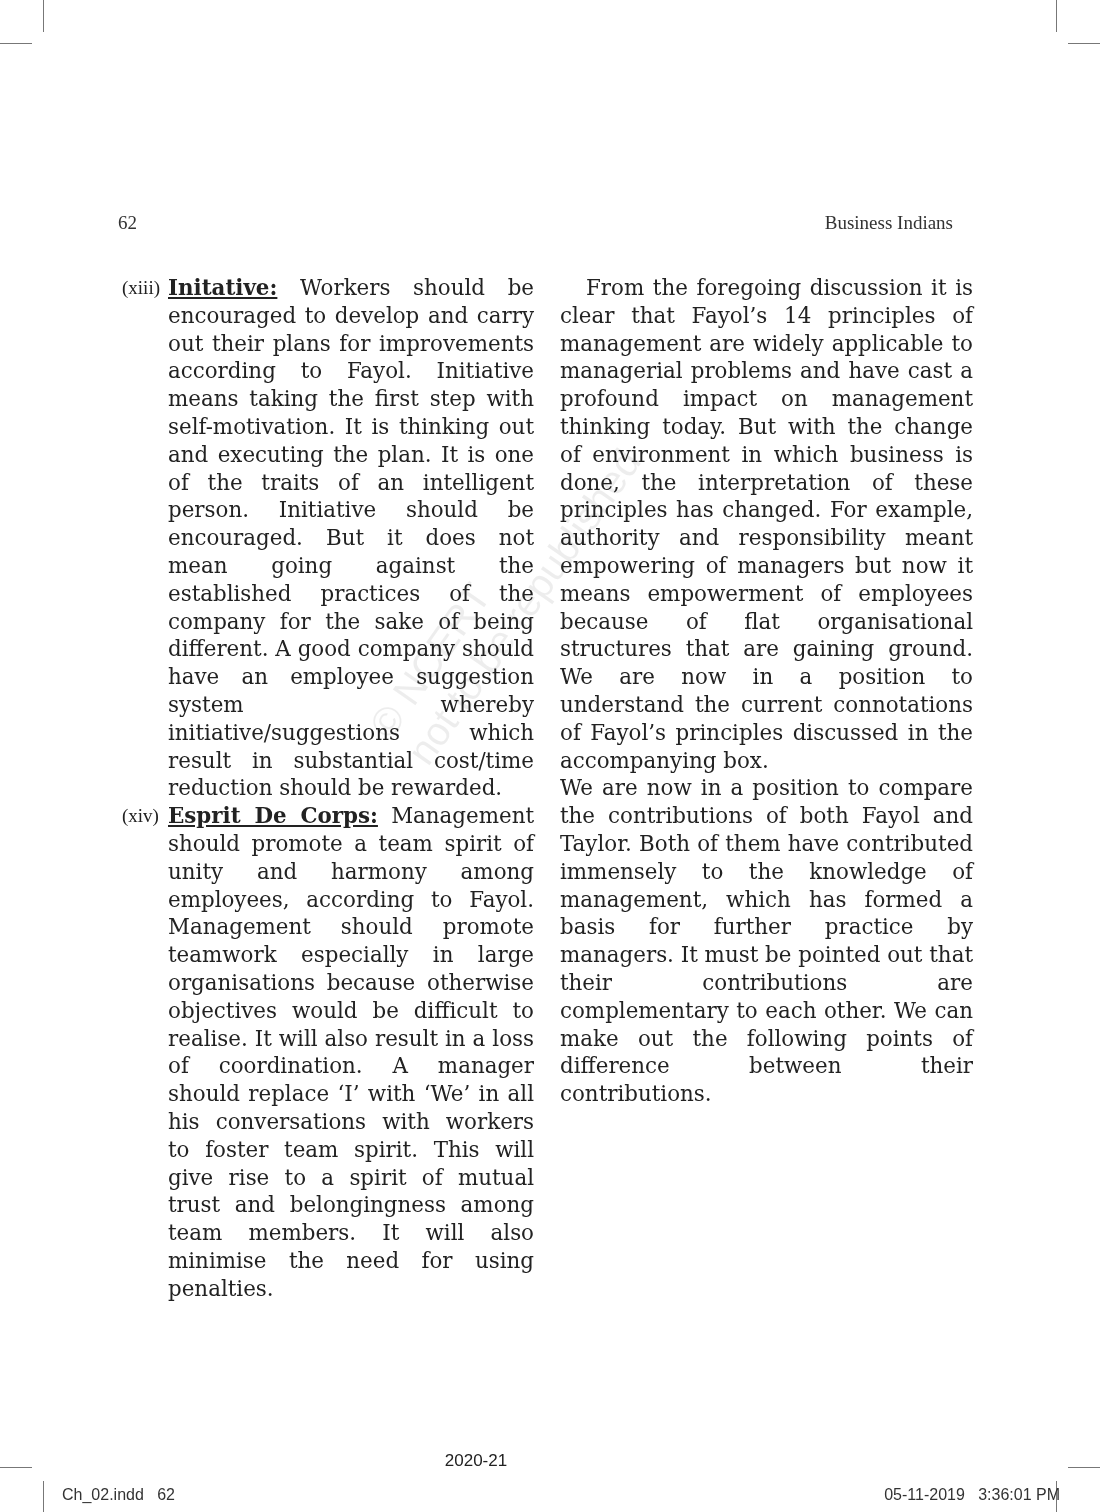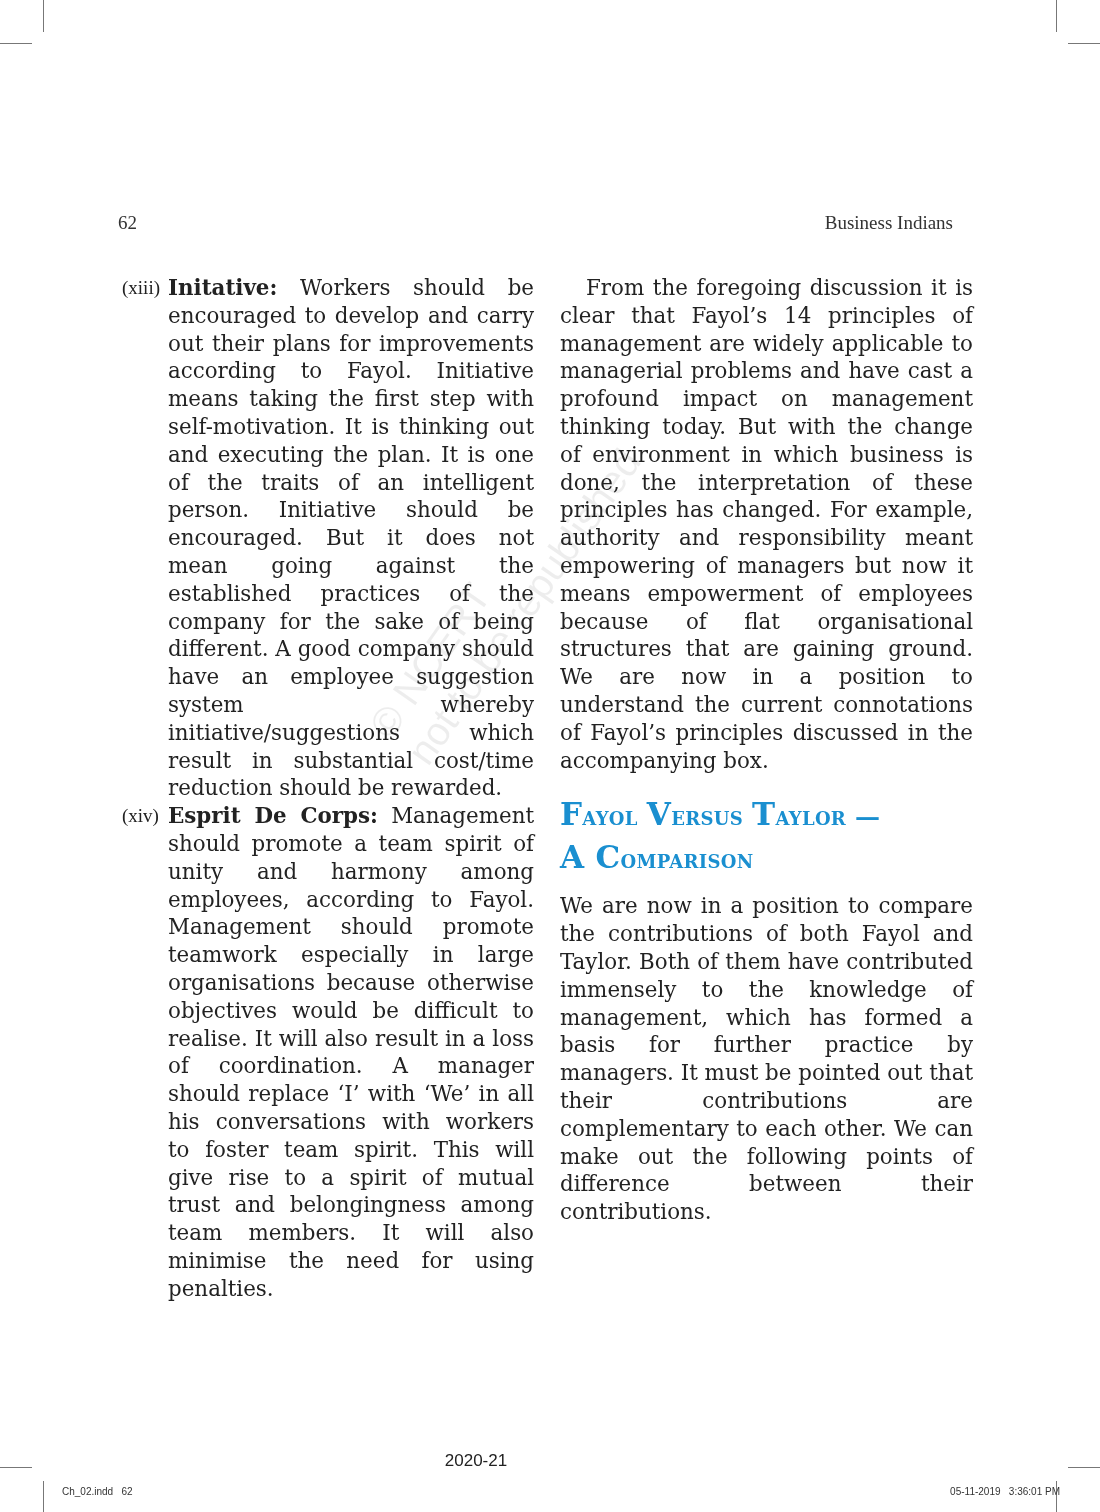--- a/index.html
+++ b/index.html
@@ -6,26 +6,26 @@
   body { width:1100px; height:1512px; position:relative; overflow:hidden; font-family:"DejaVu Serif", serif; color:#222; }
   .crop { position:absolute; background:#777; }
   .hdr { position:absolute; top:212px; font-family:"Liberation Serif", serif; font-size:19px; color:#333; }
   .col { position:absolute; top:274px; font-size:21.4px; line-height:27.8px; text-align:justify; }
   .col p { margin:0; }
   .left { left:104px; width:412px;margin-left:18px; }
   .right { left:560px; width:413px; }
   .item { position:relative; padding-left:46px; }
   .num { position:absolute; left:0; top:0; font-family:"Liberation Serif", serif; font-size:19px; }
   .item-xiii .num { }
-  .kw { font-weight:bold; }
+  .kw { font-weight:bold;text-decoration:underline; }
   .indent { text-indent:26px; }
   .h2 { color:#1a8fd0; font-weight:bold; font-size:25px; line-height:40px; margin:20px 0 12px 0 !important; font-variant:small-caps; text-align:left; letter-spacing:0.3px; }
   .h2 .big { font-size:31px; }
   .footer-year { position:absolute; top:1451px; left:0; width:952px; text-align:center; font-family:"Liberation Sans", sans-serif; font-size:17px; color:#222; }
-  .slug { position:absolute; top:1486px; font-family:"Liberation Sans", sans-serif; font-size:10px; color:#333; }
+  .slug { position:absolute; top:1486px; font-family:"Liberation Sans", sans-serif; font-size:16px; color:#333; }
   .wm { position:absolute; left:360px; top:720px; transform:rotate(-55deg); transform-origin:left top; font-family:"Liberation Sans", sans-serif; font-size:40px; color:rgba(0,0,0,0.07); white-space:nowrap; line-height:46px; pointer-events:none; }
 </style>
 </head>
 <body>
 
 <div class="crop" style="left:43px;top:0;width:1px;height:32px;"></div>
 <div class="crop" style="left:0;top:43px;width:32px;height:1px;"></div>
 <div class="crop" style="left:1056px;top:0;width:1px;height:32px;"></div>
 <div class="crop" style="left:1068px;top:43px;width:32px;height:1px;"></div>
 <div class="crop" style="left:0;top:1467px;width:32px;height:1px;"></div>
@@ -47,22 +47,18 @@
     <span class="kw">Initative:</span><span> Workers should be encouraged to develop and carry out their plans for improvements according to Fayol. Initiative means taking the first step with self-motivation. It is thinking out and executing the plan. It is one of the traits of an intelligent person. Initiative should be encouraged. But it does not mean going against the established practices of the company for the sake of being different. A good company should have an employee suggestion system whereby initiative/suggestions which result in substantial cost/time reduction should be rewarded.</span>
   </p>
   <p class="item">
     <span class="num">(xiv)</span>
     <span class="kw">Esprit De Corps:</span><span> Management should promote a team spirit of unity and harmony among employees, according to Fayol. Management should promote teamwork especially in large organisations because otherwise objectives would be difficult to realise. It will also result in a loss of coordination. A manager should replace ‘I’ with ‘We’ in all his conversations with workers to foster team spirit. This will give rise to a spirit of mutual trust and belongingness among team members. It will also minimise the need for using penalties.</span>
   </p>
 </div>
 
 <div class="col right">
   <p class="indent">From the foregoing discussion it is clear that Fayol’s 14 principles of management are widely applicable to managerial problems and have cast a profound impact on management thinking today. But with the change of environment in which business is done, the interpretation of these principles has changed. For example, authority and responsibility meant empowering of managers but now it means empowerment of employees because of flat organisational structures that are gaining ground. We are now in a position to understand the current connotations of Fayol’s principles discussed in the accompanying box.</p>
-  <p class="h2">
-    <span class="big">F</span><span>ayol </span><span class="big">V</span><span>ersus </span><span class="big">T</span><span>aylor —</span><br>
-    <span class="big">A </span><span class="big">C</span><span>omparison</span>
-  </p>
   <p>We are now in a position to compare the contributions of both Fayol and Taylor. Both of them have contributed immensely to the knowledge of management, which has formed a basis for further practice by managers. It must be pointed out that their contributions are complementary to each other. We can make out the following points of difference between their contributions.</p>
 </div>
 
 <div class="footer-year">2020-21</div>
 <div class="slug" style="left:62px;white-space:pre;">Ch_02.indd   62</div>
 <div class="slug" style="right:40px;white-space:pre;">05-11-2019   3:36:01 PM</div>
 
 </body></html>

